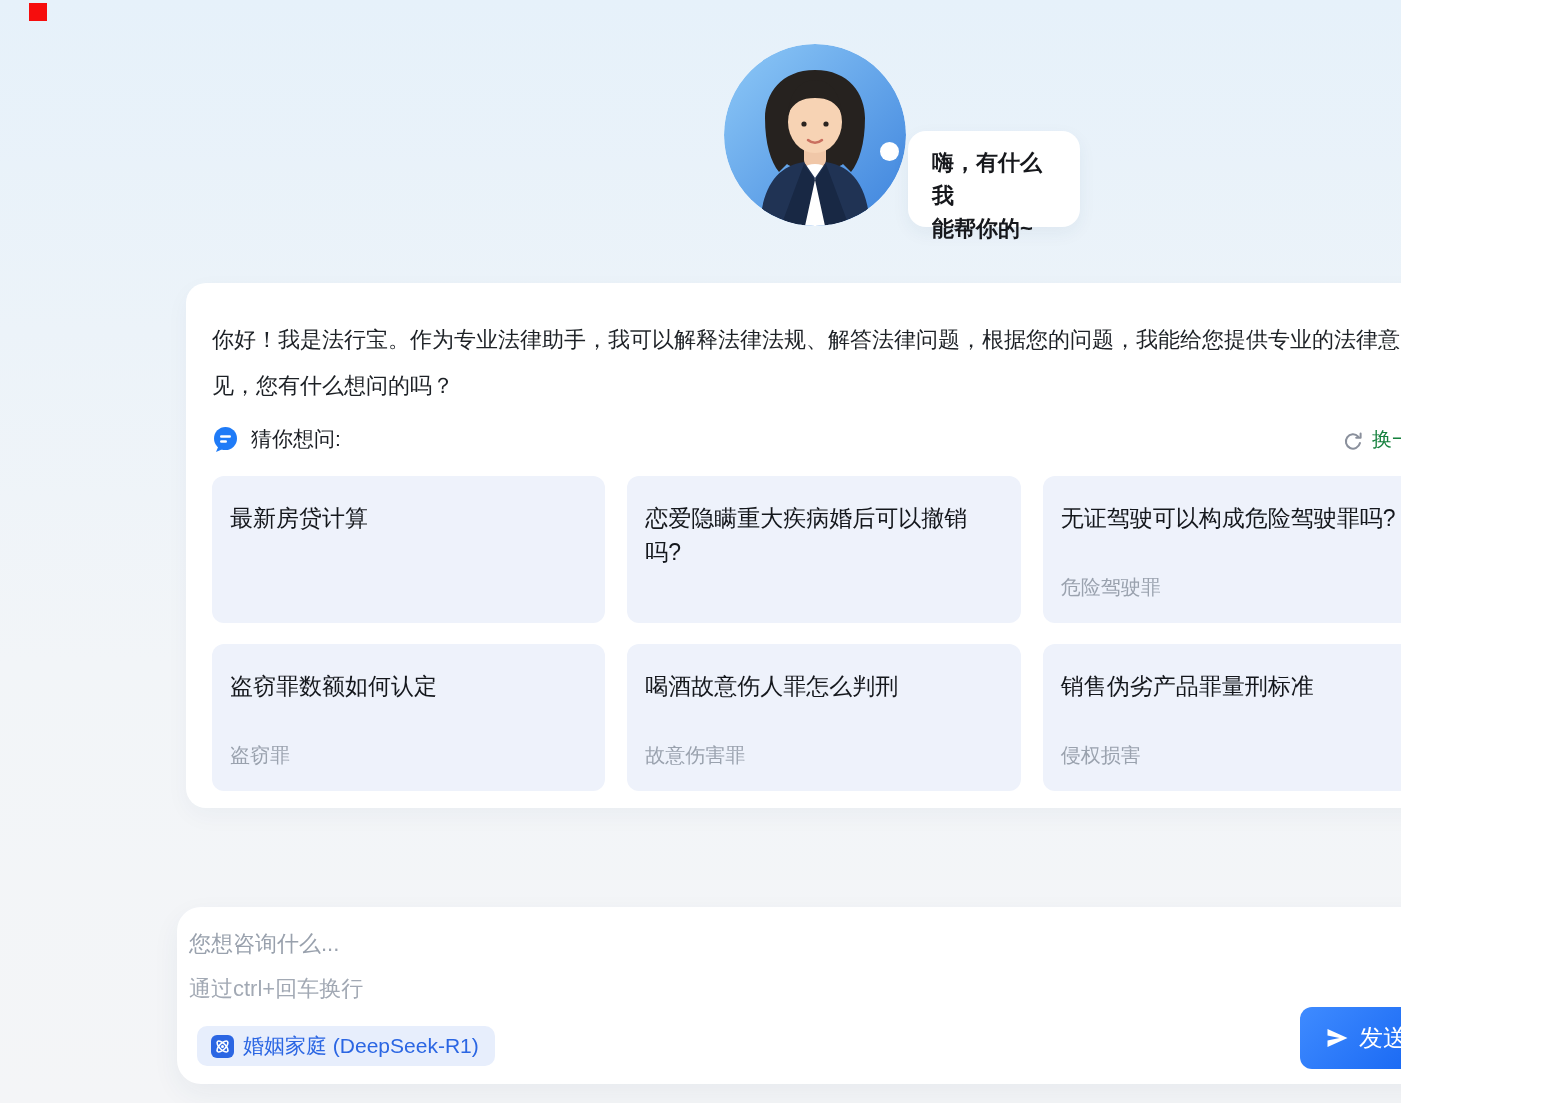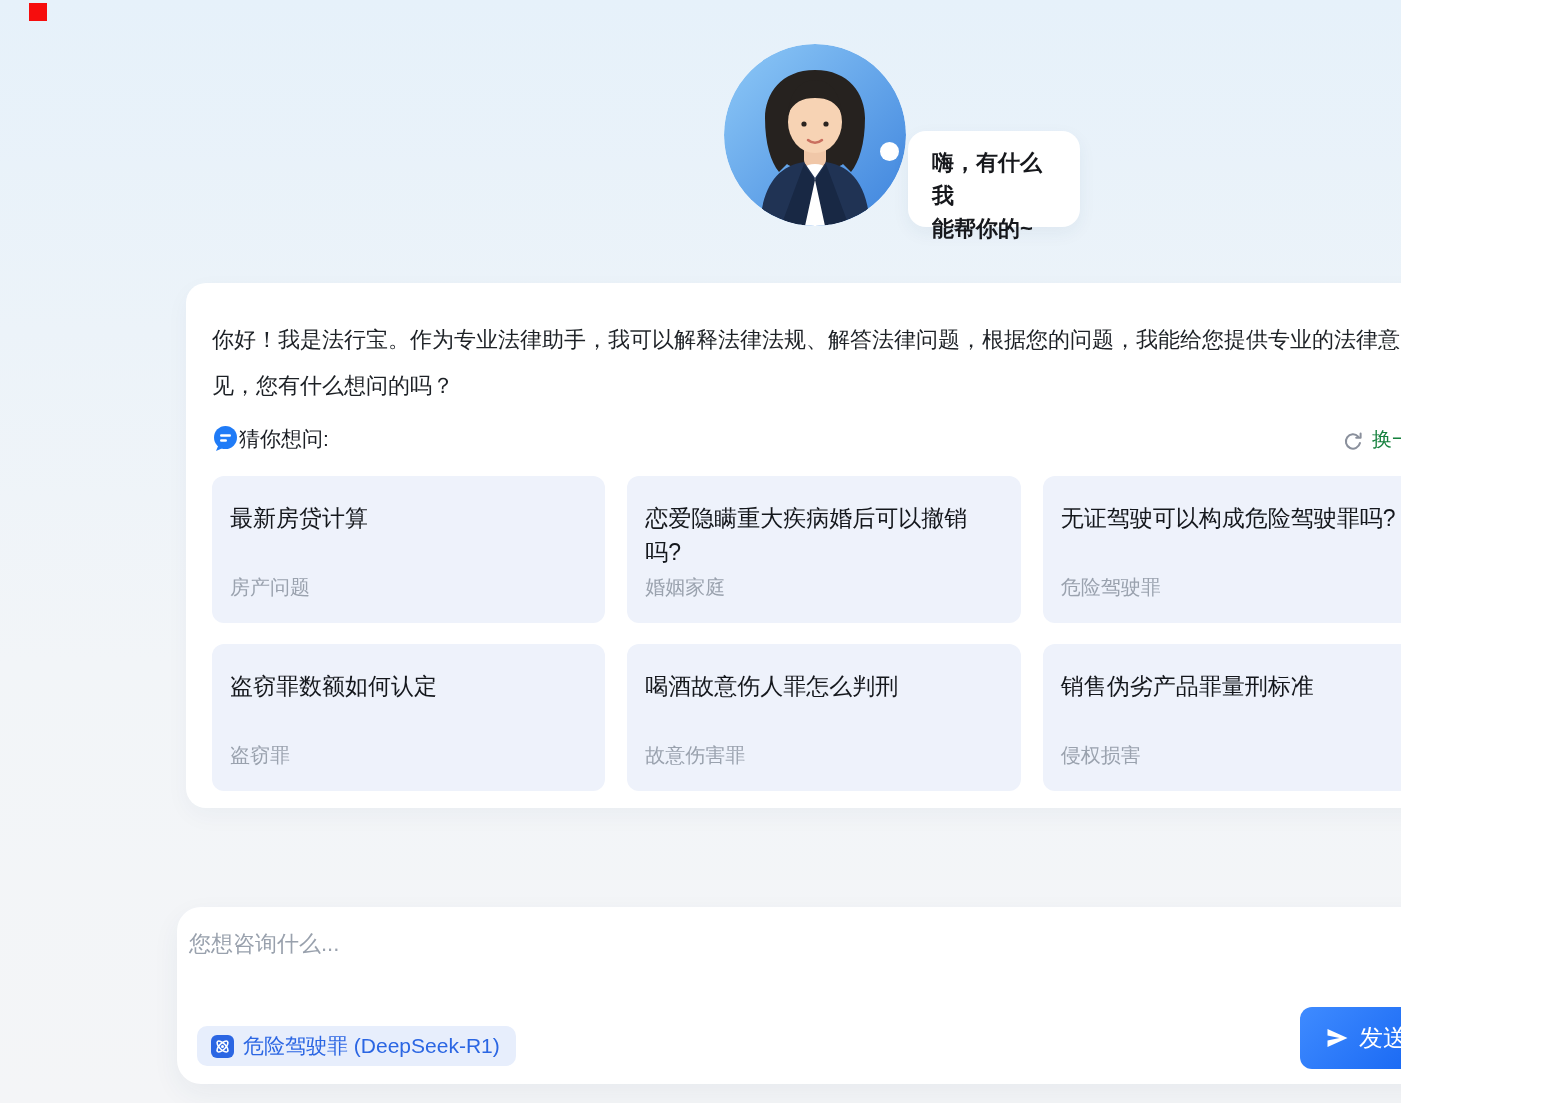--- a/index.html
+++ b/index.html
@@ -26,21 +26,21 @@
   
   .main-card {
     position:absolute; left:177px; top:283px; width:1280px; height:525px;
     background:#ffffff; border-radius:20px;
     box-shadow:0 8px 24px rgba(30,60,110,0.04);
     padding:34px 30px 24px 26px;
     margin-left:9px;
   }
   .greeting { font-size:22px; line-height:46px; color:#1d2126; padding-right:18px; }
   .guess-row { margin-top:15px; display:flex; align-items:center; height:30px; }
-  .guess-left { display:flex; align-items:flex-start; }
+  .guess-left { display:flex; align-items:center; gap:12px; }
   .guess-label { font-size:21px; color:#1b1e24; }
   .refresh-btn {
     margin-left:auto; display:flex; align-items:flex-end; gap:8px;
     font-size:20px; color:#15803d; cursor:pointer; background:none; border:none;
     font-family:inherit; padding-right:4px;
   }
   .cards {
     margin-top:22px; display:grid; grid-template-columns:repeat(3,1fr);
     gap:21px 22px;
   }
@@ -142,25 +142,23 @@
           <path d="M19.6 13.2a7.8 7.8 0 1 1-1.9-7.1" stroke="#8a909c" stroke-width="2.2" fill="none" stroke-linecap="round"></path>
           <path d="M20.3 2.6 L20.3 7.4 L15.5 7.4" stroke="#8a909c" stroke-width="2.2" fill="none" stroke-linecap="round" stroke-linejoin="round"></path>
         </svg>
         <span>换一换</span>
       </button>
     </div>
 
     <div class="cards">
       <div class="card">
         <div class="card-title">最新房贷计算</div>
-        <div class="card-category">房产问题</div>
       </div>
       <div class="card">
         <div class="card-title">恋爱隐瞒重大疾病婚后可以撤销吗?</div>
-        <div class="card-category">婚姻家庭</div>
       </div>
       <div class="card">
         <div class="card-title">无证驾驶可以构成危险驾驶罪吗?</div>
         <div class="card-category">危险驾驶罪</div>
       </div>
       <div class="card">
         <div class="card-title">盗窃罪数额如何认定</div>
         <div class="card-category">盗窃罪</div>
       </div>
       <div class="card">
@@ -170,32 +168,33 @@
       <div class="card">
         <div class="card-title">销售伪劣产品罪量刑标准</div>
         <div class="card-category">侵权损害</div>
       </div>
     </div>
   </div>
 
   <div class="composer">
     <div>
       <div class="ph-line1">您想咨询什么...</div>
+      <div class="ph-line2">通过ctrl+回车换行</div>
     </div>
 
     <button class="deep-chip">
       <svg width="23" height="23" viewBox="0 0 23 23">
         <rect width="23" height="23" rx="6" fill="#2b66e3"></rect>
         <g stroke="#ffffff" stroke-width="1.6" fill="none">
           <ellipse cx="11.5" cy="11.5" rx="7" ry="3.1" transform="rotate(45 11.5 11.5)"></ellipse>
           <ellipse cx="11.5" cy="11.5" rx="7" ry="3.1" transform="rotate(-45 11.5 11.5)"></ellipse>
         </g>
         <circle cx="11.5" cy="11.5" r="1.5" fill="#ffffff"></circle>
       </svg>
-      <span>危险驾驶罪 (DeepSeek-R1)</span>
+      <span>婚姻家庭 (DeepSeek-R1)</span>
     </button>
 
     <button class="send-btn">
       <svg width="24" height="24" viewBox="0 0 24 24">
         <path d="M2.5 21 L22.5 12 L2.5 3 L2.5 9.6 L14.5 12 L2.5 14.4 Z" fill="#ffffff"></path>
       </svg>
       <span>发送</span>
     </button>
   </div>
 

